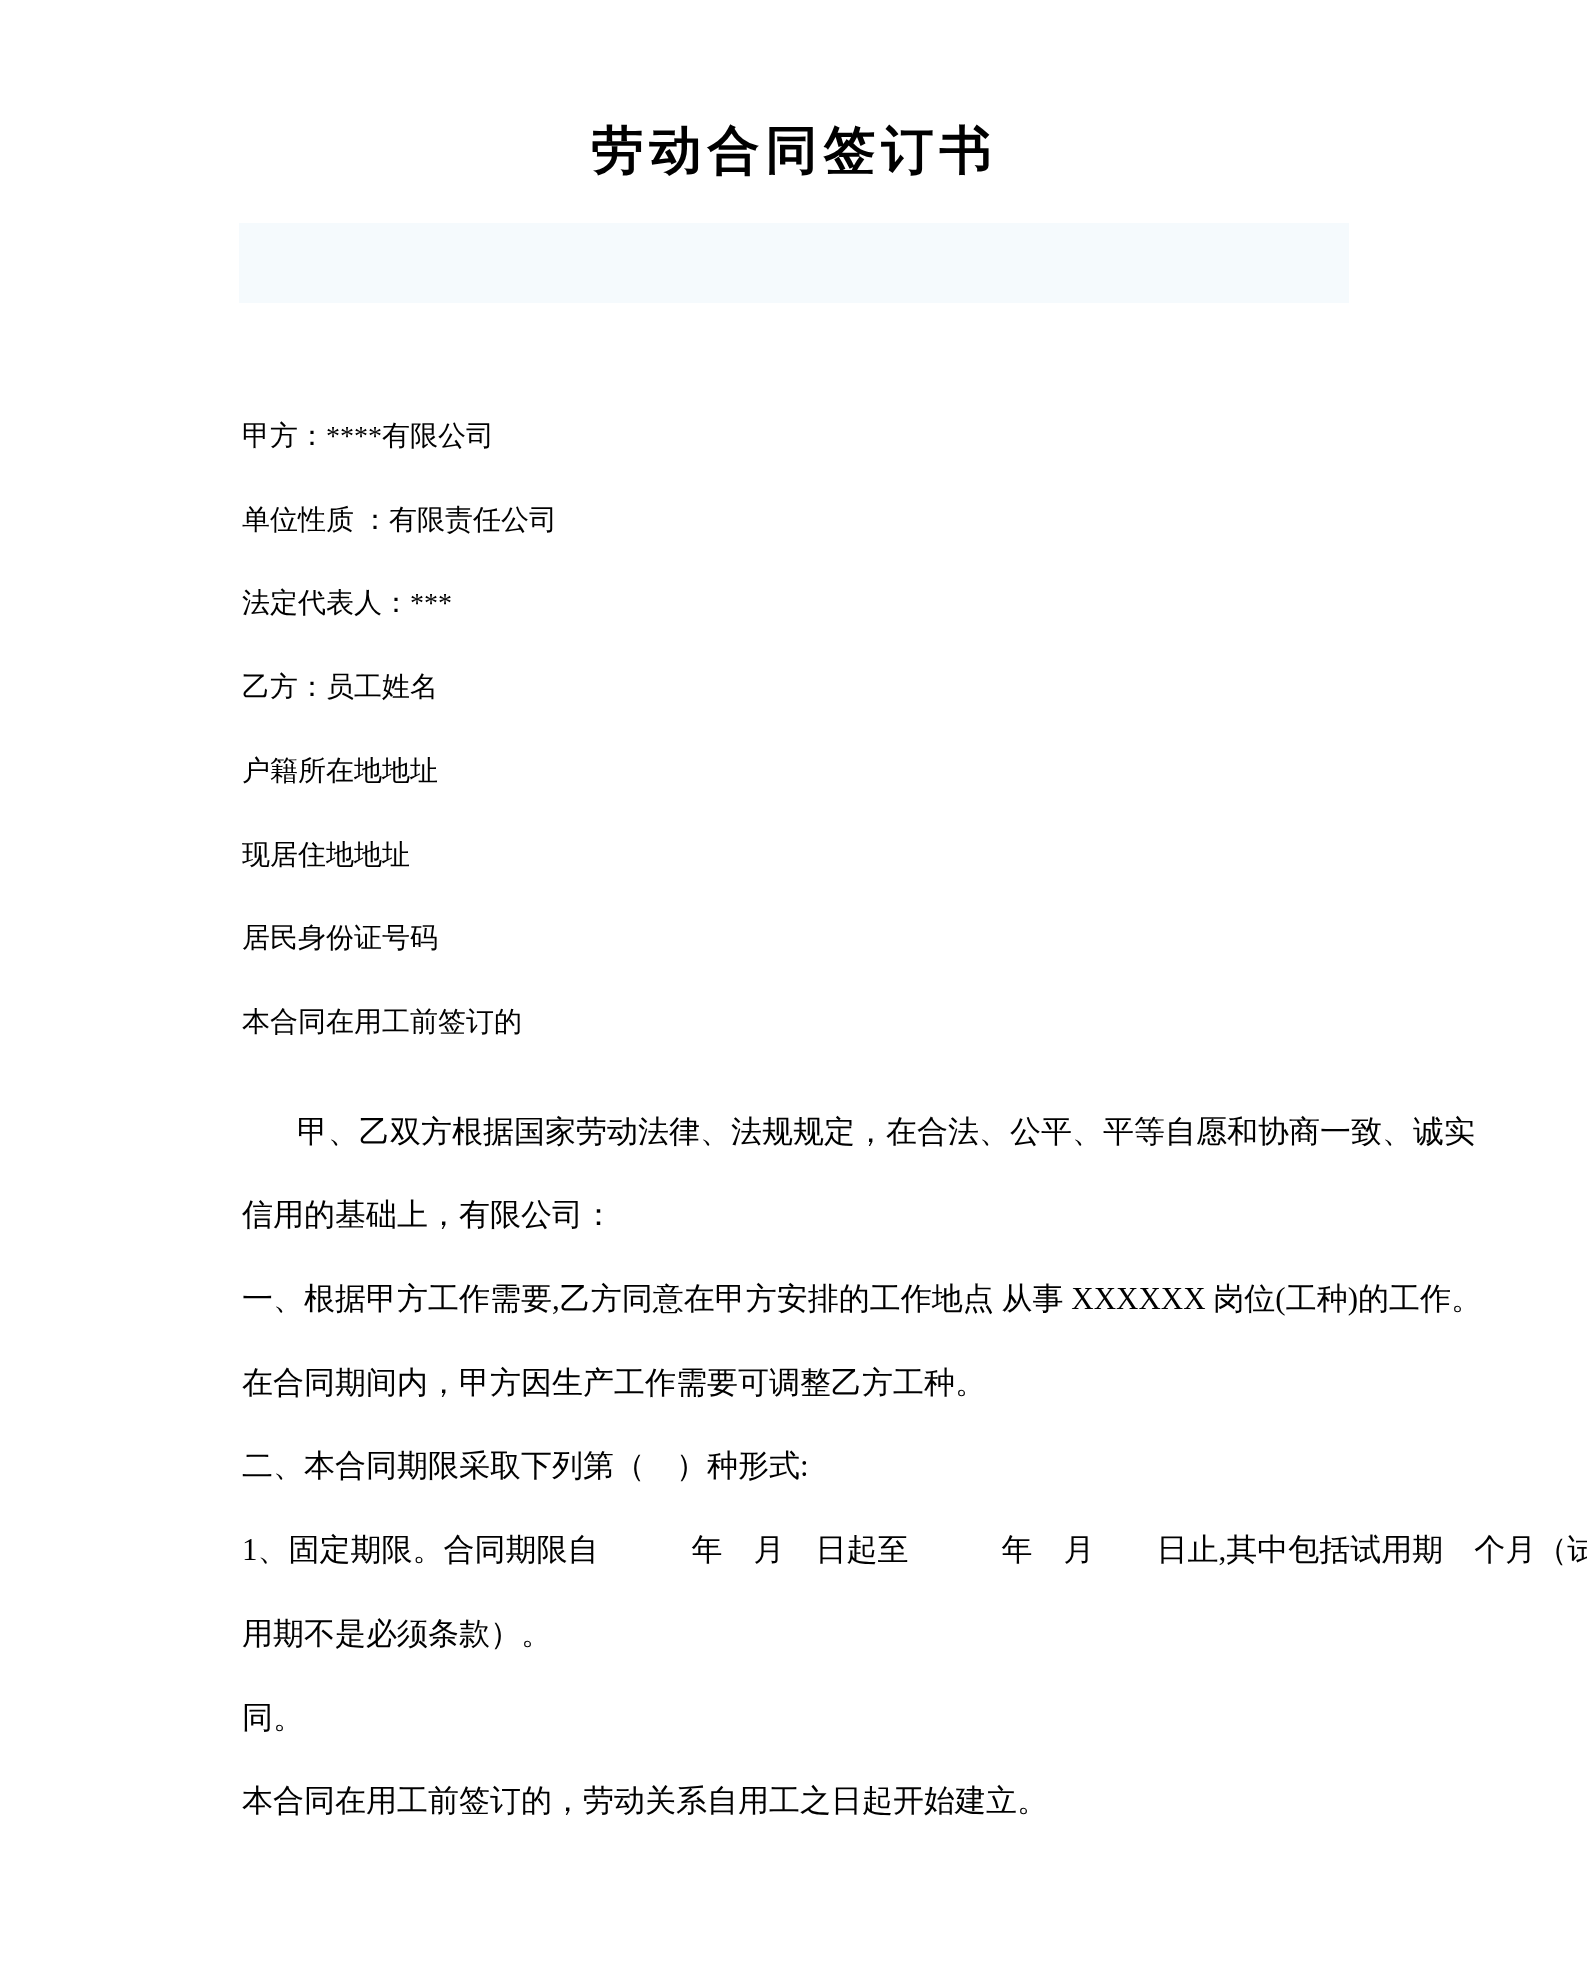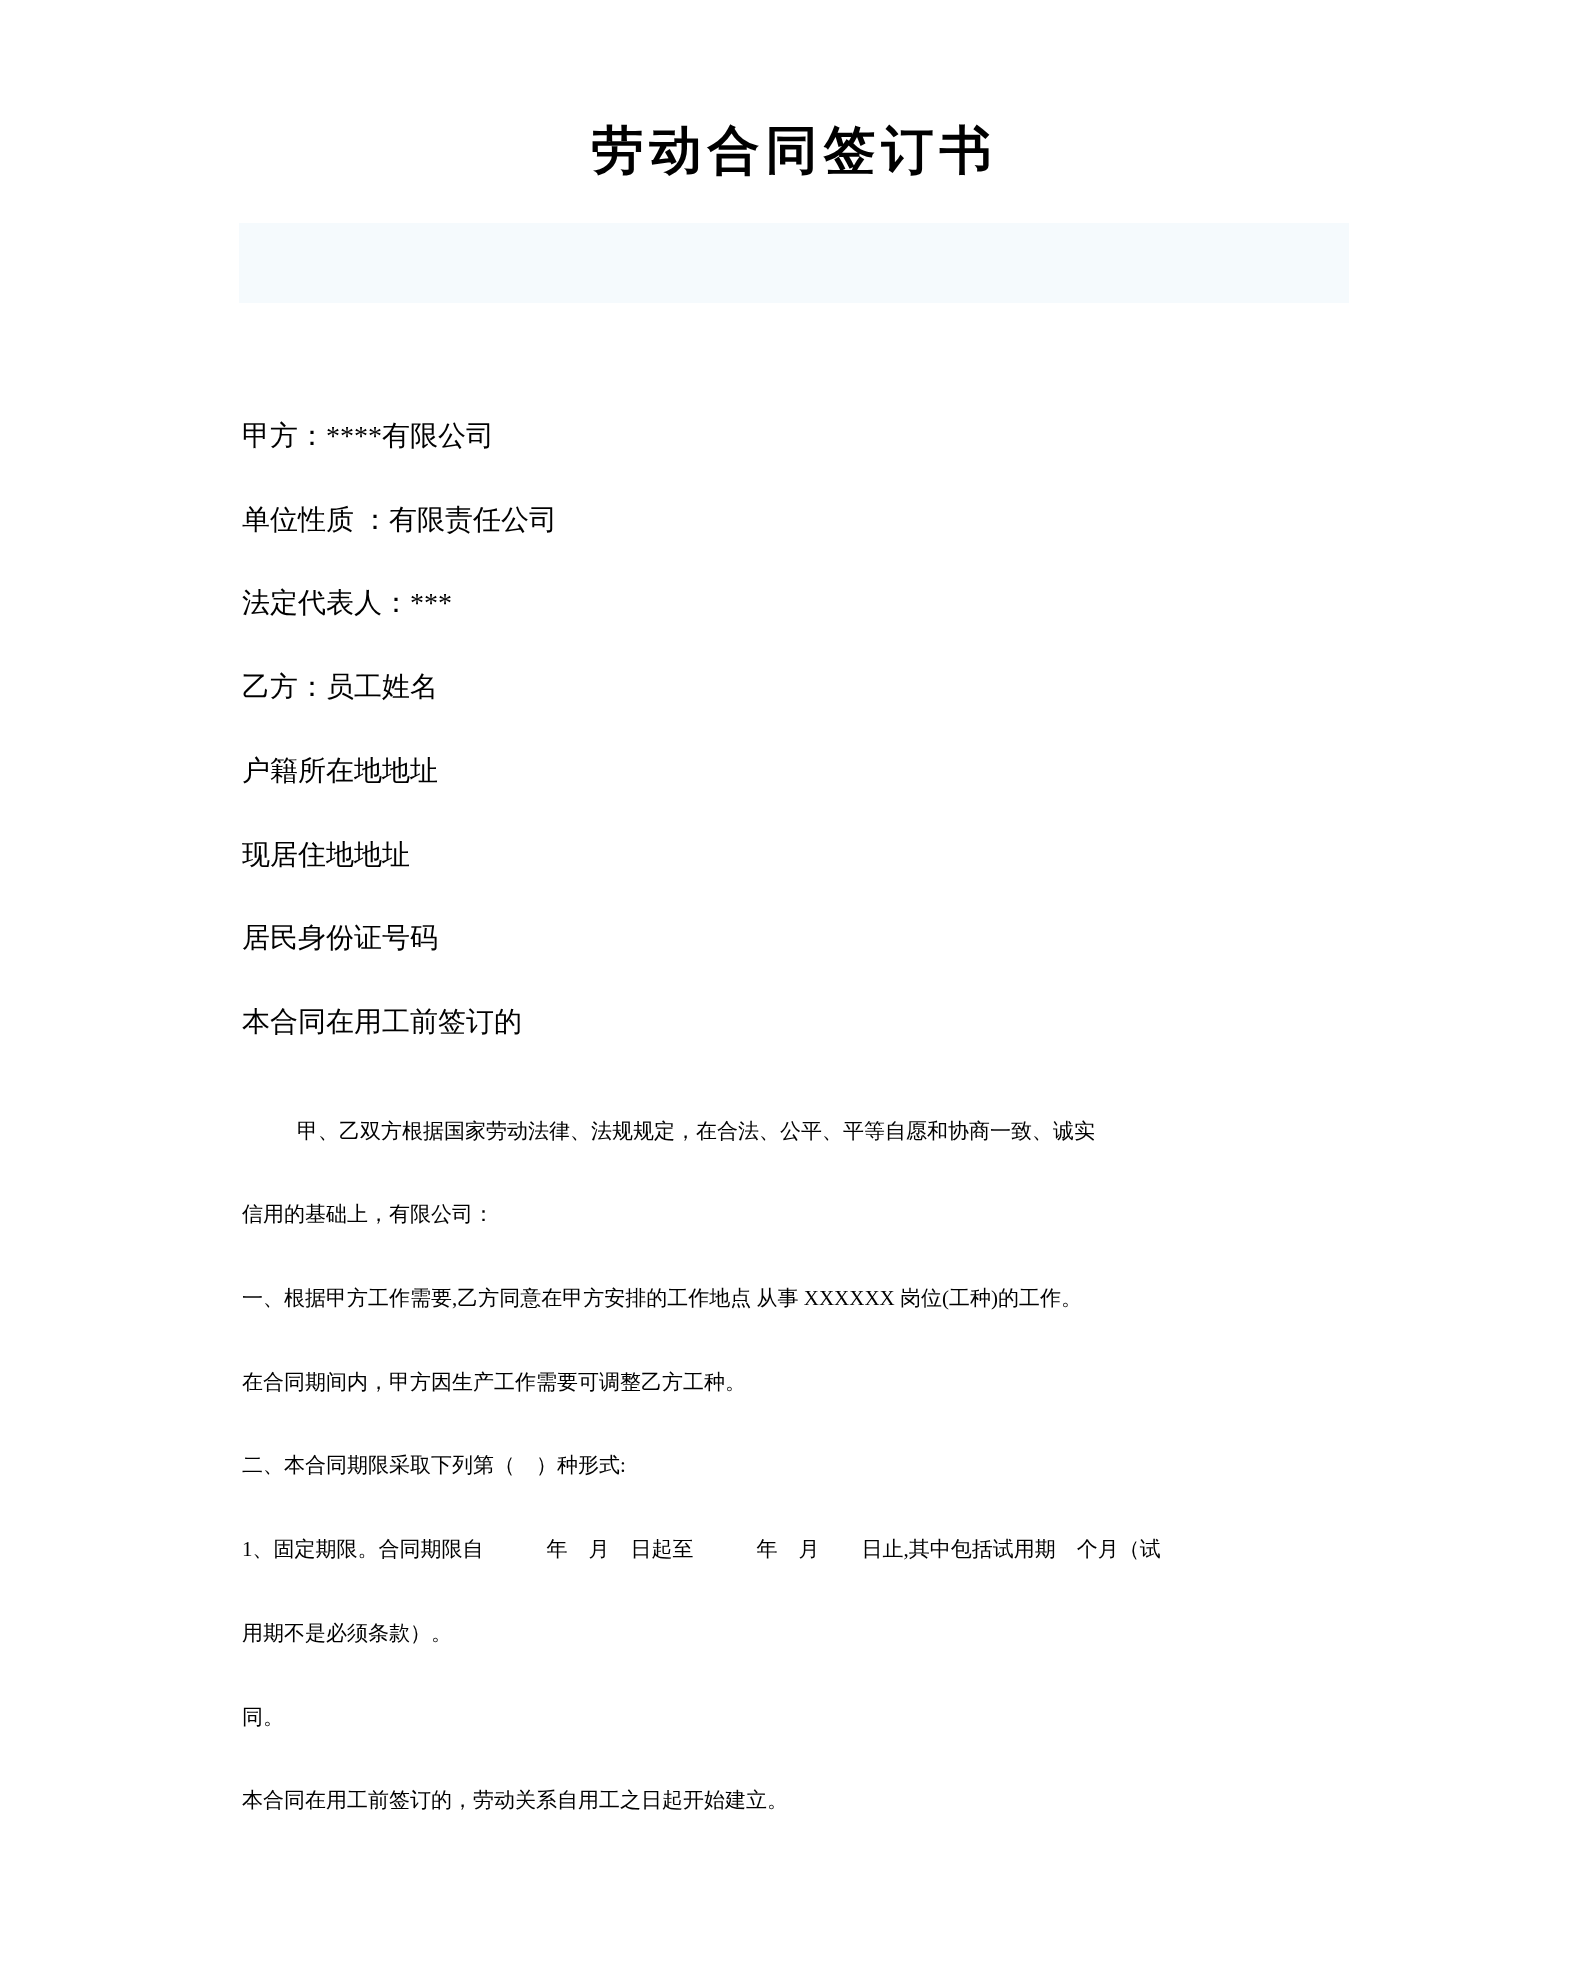--- a/index.html
+++ b/index.html
@@ -41,21 +41,21 @@
   }
   .pline {
     font-size: 28px;
     line-height: 83.7px;
     white-space: pre;
   }
   .body-block {
     margin-top: 26px;
   }
   .bline {
-    font-size: 21px;
+    font-size: 31px;
     line-height: 83.7px;
     white-space: pre;
   }
   .ti {
     text-indent: 55px;
   }
 </style>
 </head>
 <body>
 

